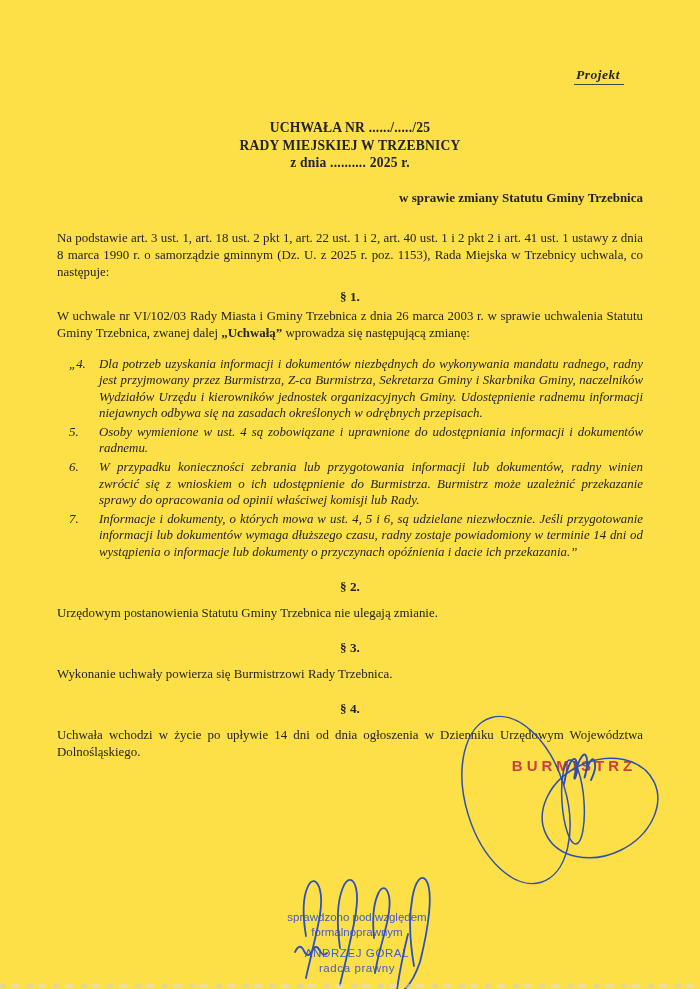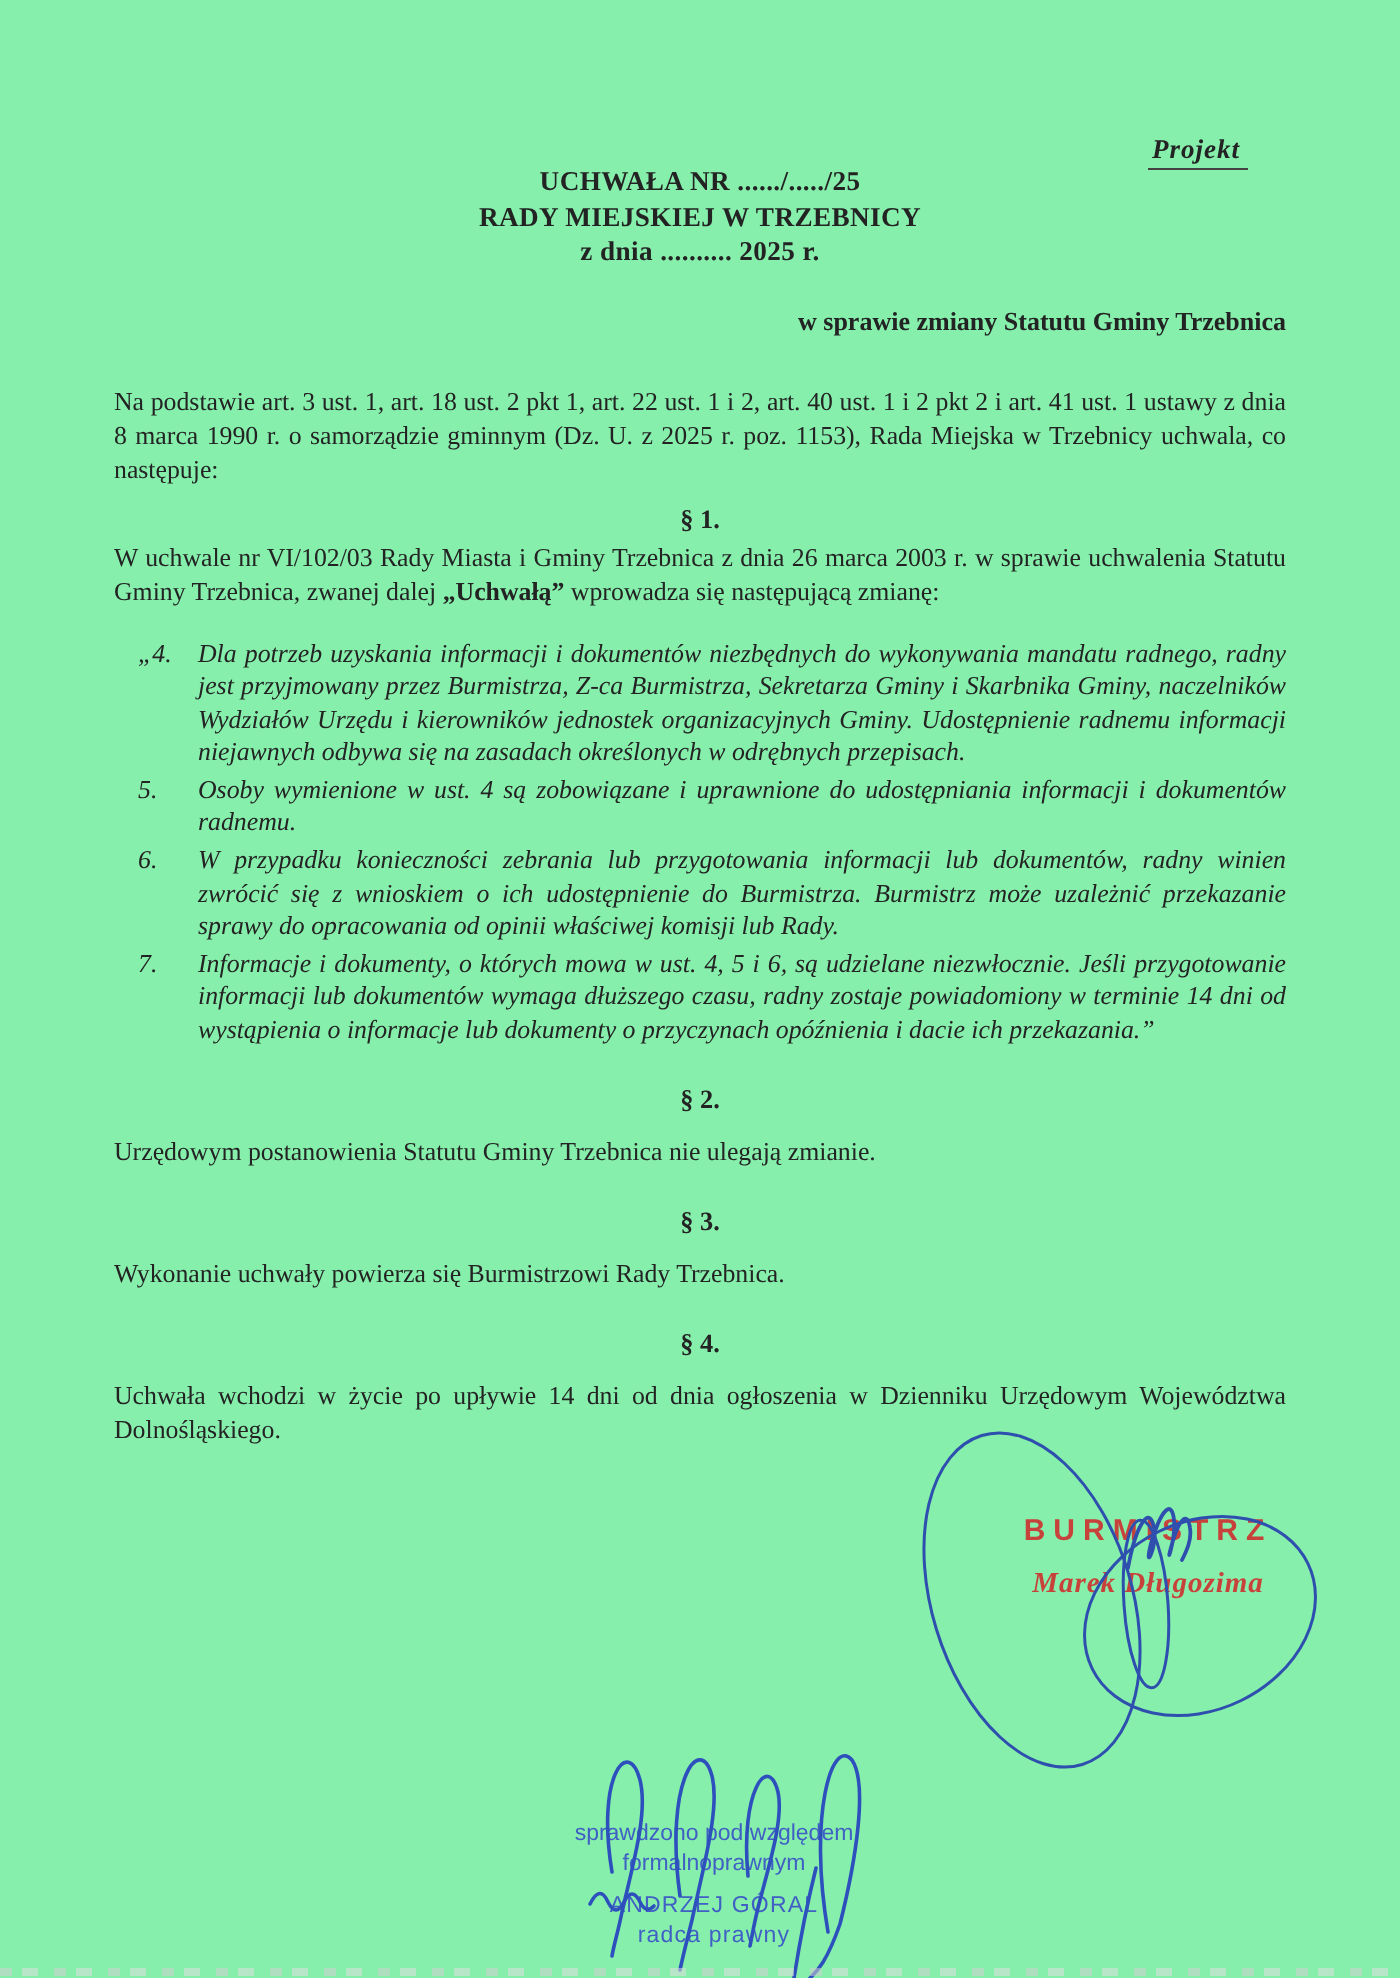--- a/index.html
+++ b/index.html
@@ -1,26 +1,26 @@
 <!DOCTYPE html>
 <html><head>
 <meta charset="utf-8">
 <style>
   html,body{margin:0;padding:0;background:#e9e9e9;}
   .page{
     position:relative;width:700px;height:989px;margin:0 auto;
-    background:#86efac;color:#232323;overflow:hidden;
+    background:#fde047;color:#232323;overflow:hidden;
     font-family:"Liberation Serif", serif;font-size:12.9px;line-height:17px;
   }
   .projekt{
     position:absolute;top:66px;right:76px;
     font-style:italic;font-weight:bold;font-size:13.5px;
     border-bottom:1px solid #444;padding:0 4px 1px 2px;letter-spacing:.5px;
   }
-  .content{padding:82px 57px 0 57px;}
+  .content{padding:119px 57px 0 57px;}
   .title{ text-align:center;font-weight:bold;font-size:13.6px;line-height:17.5px;letter-spacing:.2px;}
   .subject{text-align:right;font-weight:bold;font-size:13px;margin-top:17px;}
   .para{margin:0;text-align:justify;}
   .preamble{margin-top:24px;}
   .smark{text-align:center;font-weight:bold;font-size:13.2px;margin:7px 0 3px 0;}
   .smark.sp{margin:17px 0 10px 0;}
   .amend{margin-top:13px;text-align:left;}
   .list{margin:14px 0 0 10px;font-style:italic;}
   .item{display:flex;margin-bottom:2px;}
   .item .num{flex:0 0 30px;text-align:left;padding-left:2px;}
@@ -104,21 +104,20 @@
     <div class="smark sp">§ 3.</div>
     <p class="para">Wykonanie uchwały powierza się Burmistrzowi Rady Trzebnica.</p>
 
     <div class="smark sp">§ 4.</div>
     <p class="para">Uchwała wchodzi w życie po upływie 14 dni od dnia ogłoszenia w Dzienniku Urzędowym Województwa Dolnośląskiego.</p>
 
   </div>
 
   <div class="mayor-stamp">
     <div class="stamp-red-title">BURMISTRZ</div>
-    <div class="stamp-red-name">Marek Długozima</div>
     <svg width="212" height="192" viewBox="0 0 212 192">
       <g fill="none" stroke="#2e4fae" stroke-width="1.5" stroke-linecap="round">
         <ellipse cx="64" cy="100" rx="50" ry="86" transform="rotate(-17 64 100)"></ellipse>
         <ellipse cx="148" cy="108" rx="60" ry="47" transform="rotate(-26 148 108)"></ellipse>
         <ellipse cx="121" cy="102" rx="11" ry="42" transform="rotate(-4 121 102)"></ellipse>
         <path stroke-width="1.9" d="M112 84 C116 62 123 52 125 64 C127 74 119 88 124 70 C129 54 134 50 135 60 C136 70 130 86 134 72 C138 58 142 56 143 64 C144 70 141 76 139 80"></path>
       </g>
     </svg>
   </div>
 

